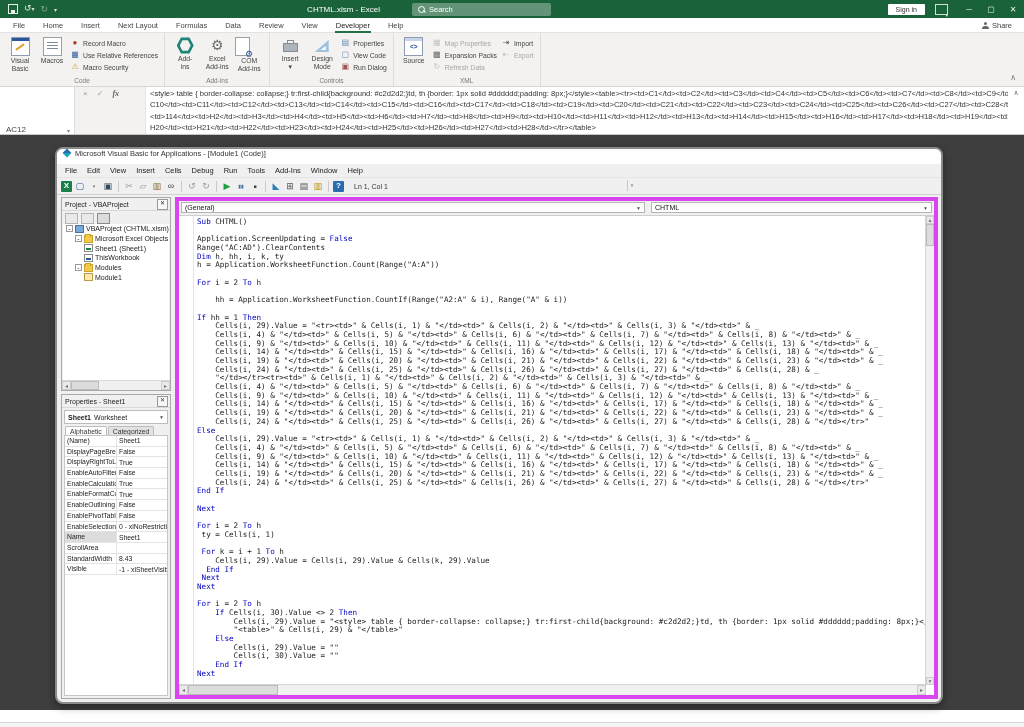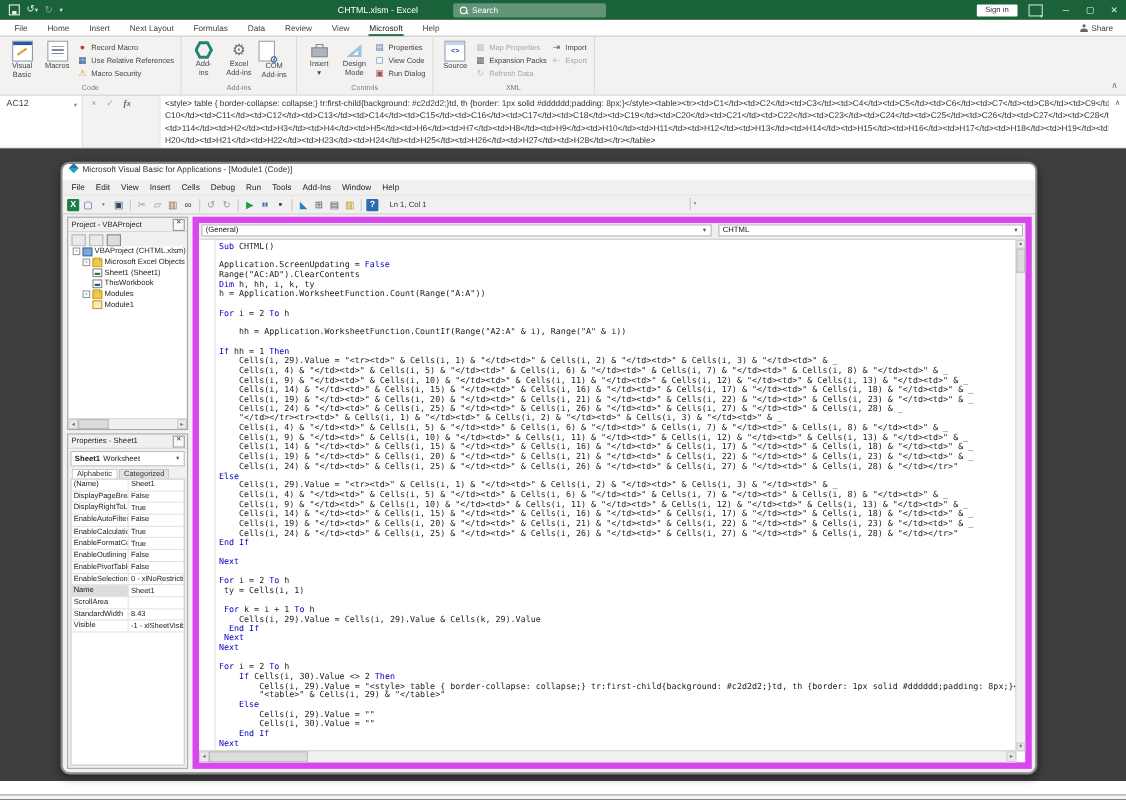--- a/index.html
+++ b/index.html
@@ -69,21 +69,21 @@
   .ic-design-mode-icon::after{content:"";position:absolute;left:7px;bottom:4px;width:5px;height:4px;background:#fff;
     clip-path:polygon(0 100%,100% 100%,100% 0)}
   .ic-source-icon{border:1px solid #8f9bb3;background:#fff}
   .ic-source-icon::before{content:"";position:absolute;left:0;right:0;top:0;height:3px;background:#c8d4e8}
   .ic-source-icon::after{content:"<>";position:absolute;left:0;right:0;top:5px;text-align:center;font-size:6.5px;font-weight:bold;color:#2b579a}
   .collapse{position:absolute;right:8px;top:73px;font-size:8px;color:#777}
 
   
   .fbar{left:0;top:87px;width:1024px;height:48px;background:#f3f2f1;border-bottom:1px solid #c9c7c5;
     display:flex;box-sizing:border-box}
-  .namebox{width:75px;background:#fff;border-right:1px solid #e0dedc;display:flex;align-items:flex-start;
+  .namebox{width:75px;background:#fff;border-right:1px solid #e0dedc;display:flex;align-items:flex-end;
     padding:2px 4px 0 6px;font-size:8px;color:#444;box-sizing:border-box}
   .nbcaret{margin-left:auto;font-size:6px;color:#888;padding-top:2px}
   .fbicons{width:70px;display:flex;gap:9px;padding:2px 4px 0 8px;box-sizing:border-box;align-items:flex-start}
   .fbi{font-size:8px;color:#a09e9c;line-height:10px}
   .fbi.fx{font-style:italic;font-family:"Liberation Serif",serif;color:#666;font-weight:bold}
   .fbtext{flex:1;background:#fff;border-left:1px solid #e6e4e2;padding:1px 0 0 4px;overflow:hidden}
   .fline{font-size:7.6px;line-height:11.3px;color:#333;white-space:nowrap;overflow:hidden}
   .fbchev{width:16px;background:#fff;display:flex;justify-content:center;font-size:7px;color:#666;padding-top:2px}
 
   
@@ -146,21 +146,21 @@
   .ptab{font-size:6.8px;color:#333;padding:1px 4px;border:1px solid #bdbdbd;border-bottom:none;background:#e2e2e2;
     border-radius:2px 2px 0 0}
   .ptab.active{background:#fff}
   .pgrid{position:absolute;left:2px;right:2px;top:40px;bottom:2px;background:#fff;border:1px solid #c6c6c6;overflow:hidden}
   .prow{display:flex;height:9.7px;border-bottom:1px solid #e3e3e3;font-size:6.8px;color:#222;align-items:center}
   .plabel{width:52px;border-right:1px solid #e3e3e3;padding-left:2px;white-space:nowrap;overflow:hidden;height:100%;line-height:9.7px;box-sizing:border-box}
   .pvalue{flex:1;padding-left:2px;white-space:nowrap;overflow:hidden}
   .prow.selected .plabel{background:#dcdcdc}
 
   
-  .codepane{left:118px;top:2px;right:3px;bottom:3px;background:#fff;border:6px solid #d946ef}
+  .codepane{left:118px;top:2px;right:3px;bottom:3px;background:#fff;border:4px solid #d946ef}
   .cphead{position:absolute;left:0;right:0;top:0;height:14px;background:#f0f0f0;border-bottom:1px solid #cfcfcf}
   .cselect{position:absolute;top:1px;height:11px;background:#fff;border:1px solid #b5b5b5;display:flex;
     align-items:center;padding:0 3px;font-size:7px;color:#111;box-sizing:border-box;white-space:nowrap;overflow:hidden}
   .cscaret{margin-left:auto;font-size:5px;color:#555}
   .codearea{position:absolute;left:0;right:8px;top:15px;bottom:10px;overflow:hidden}
   .cmargin{position:absolute;left:0;top:0;bottom:0;width:14px;background:#fff;border-right:1px solid #e4e4e4}
   .clines{position:absolute;left:18px;top:2px;right:0;bottom:0;font-family:"DejaVu Sans Mono",monospace;
     font-size:7.6px;line-height:8.7px;color:#1b1b1b}
   .cline{white-space:pre;overflow:hidden;height:8.7px}
   .kw{color:#0000c0}
@@ -199,21 +199,21 @@
   <div class="abs tabrow">
     <div style="display:flex" id="tabs">
         <div class="tab">File</div>
         <div class="tab">Home</div>
         <div class="tab">Insert</div>
         <div class="tab">Next Layout</div>
         <div class="tab">Formulas</div>
         <div class="tab">Data</div>
         <div class="tab">Review</div>
         <div class="tab">View</div>
-        <div class="tab active">Microsoft</div>
+        <div class="tab active">Developer</div>
         <div class="tab">Help</div>
       </div>
     <div class="share">
       <span class="person"></span>
       <span>Share</span>
     </div>
   </div>
 
   <div class="abs ribbon" id="ribbon">
       <div class="rgroup">

